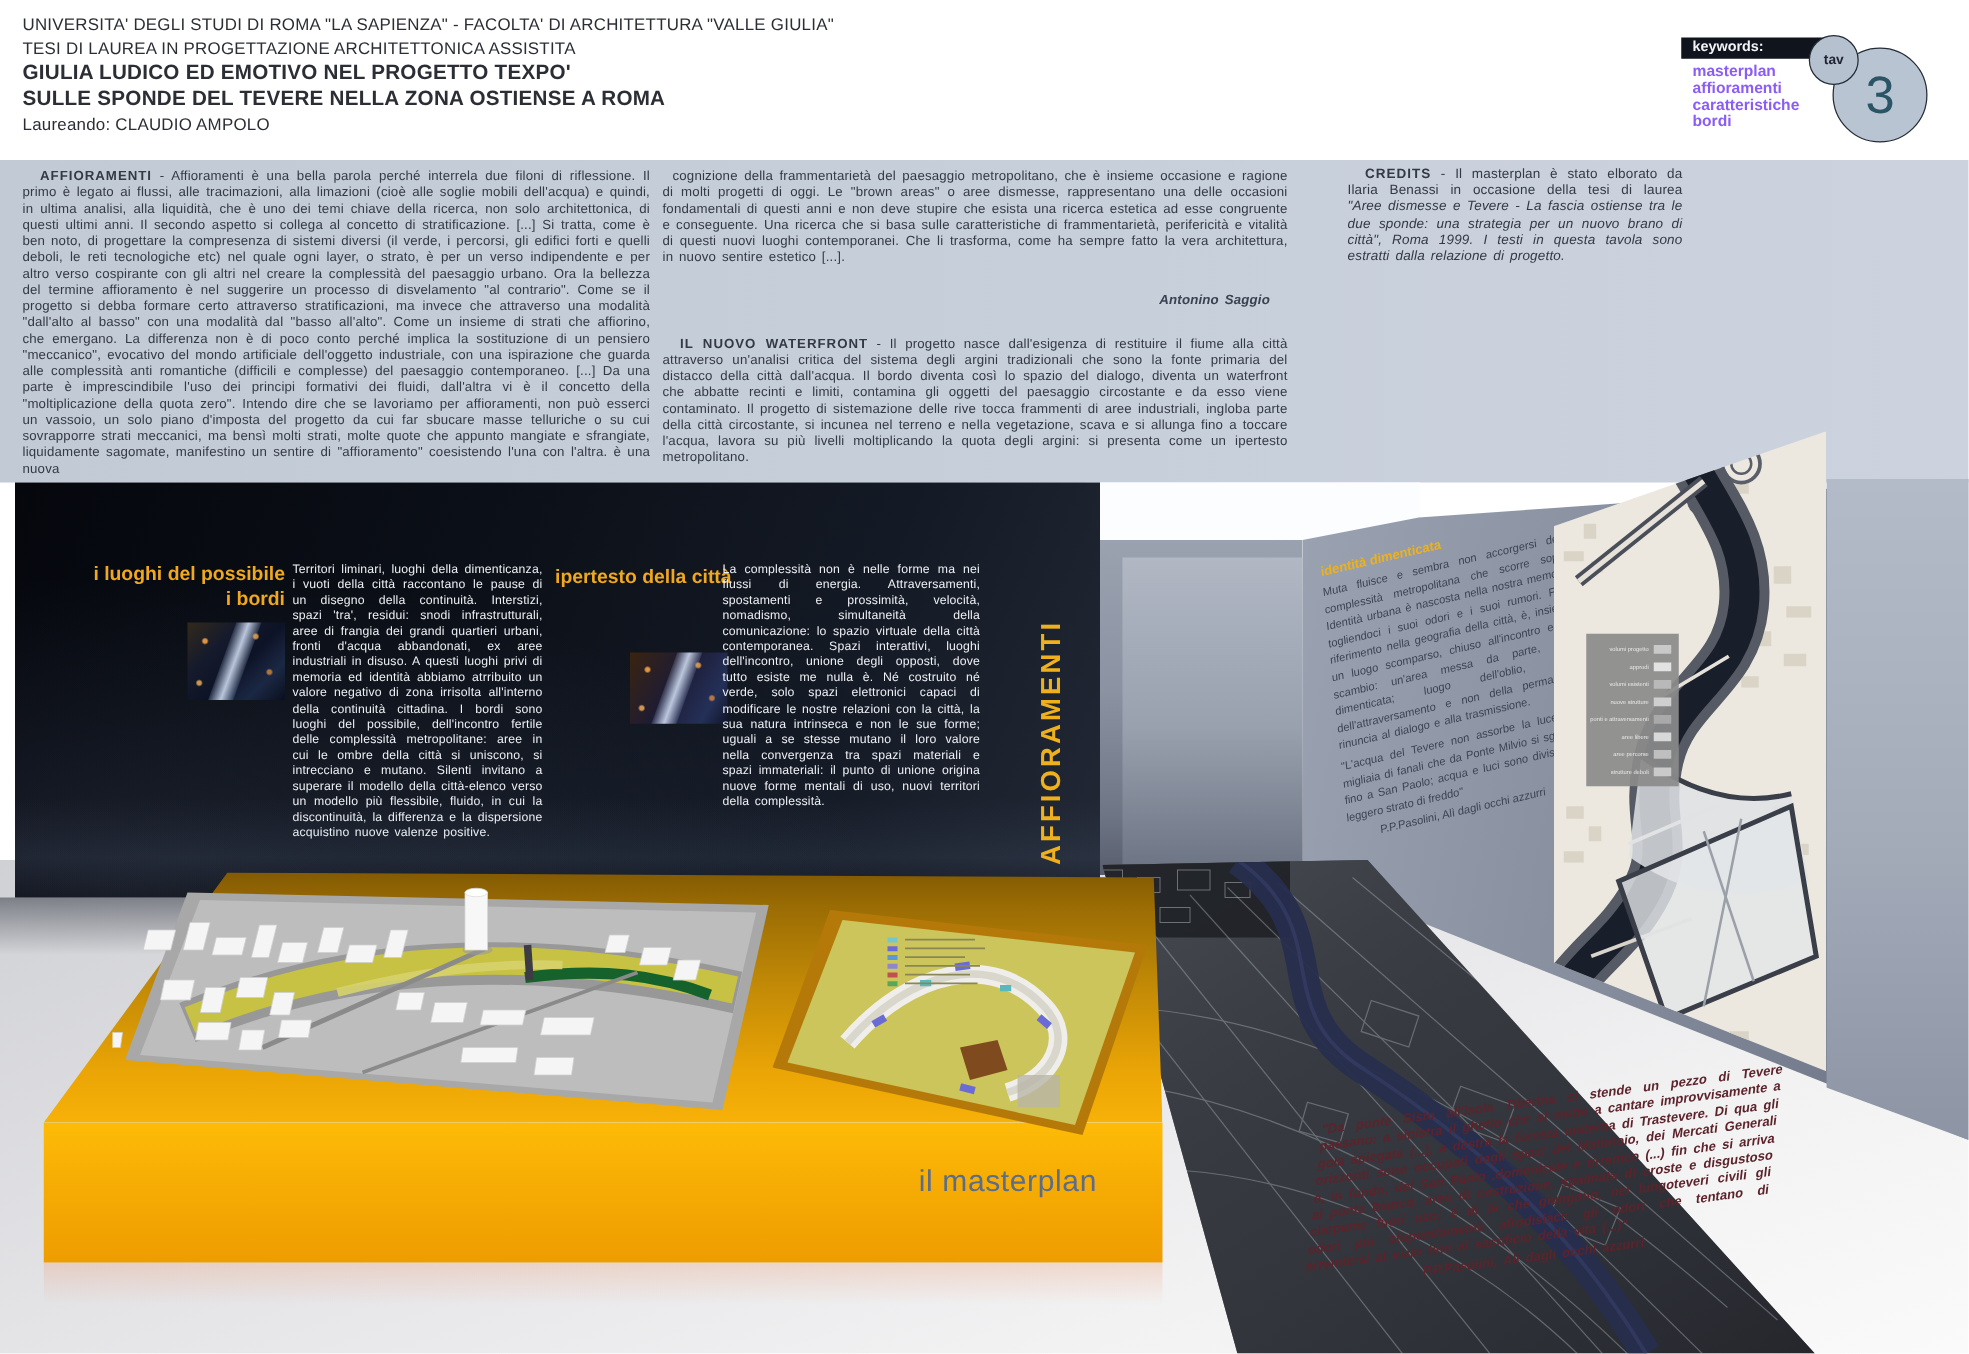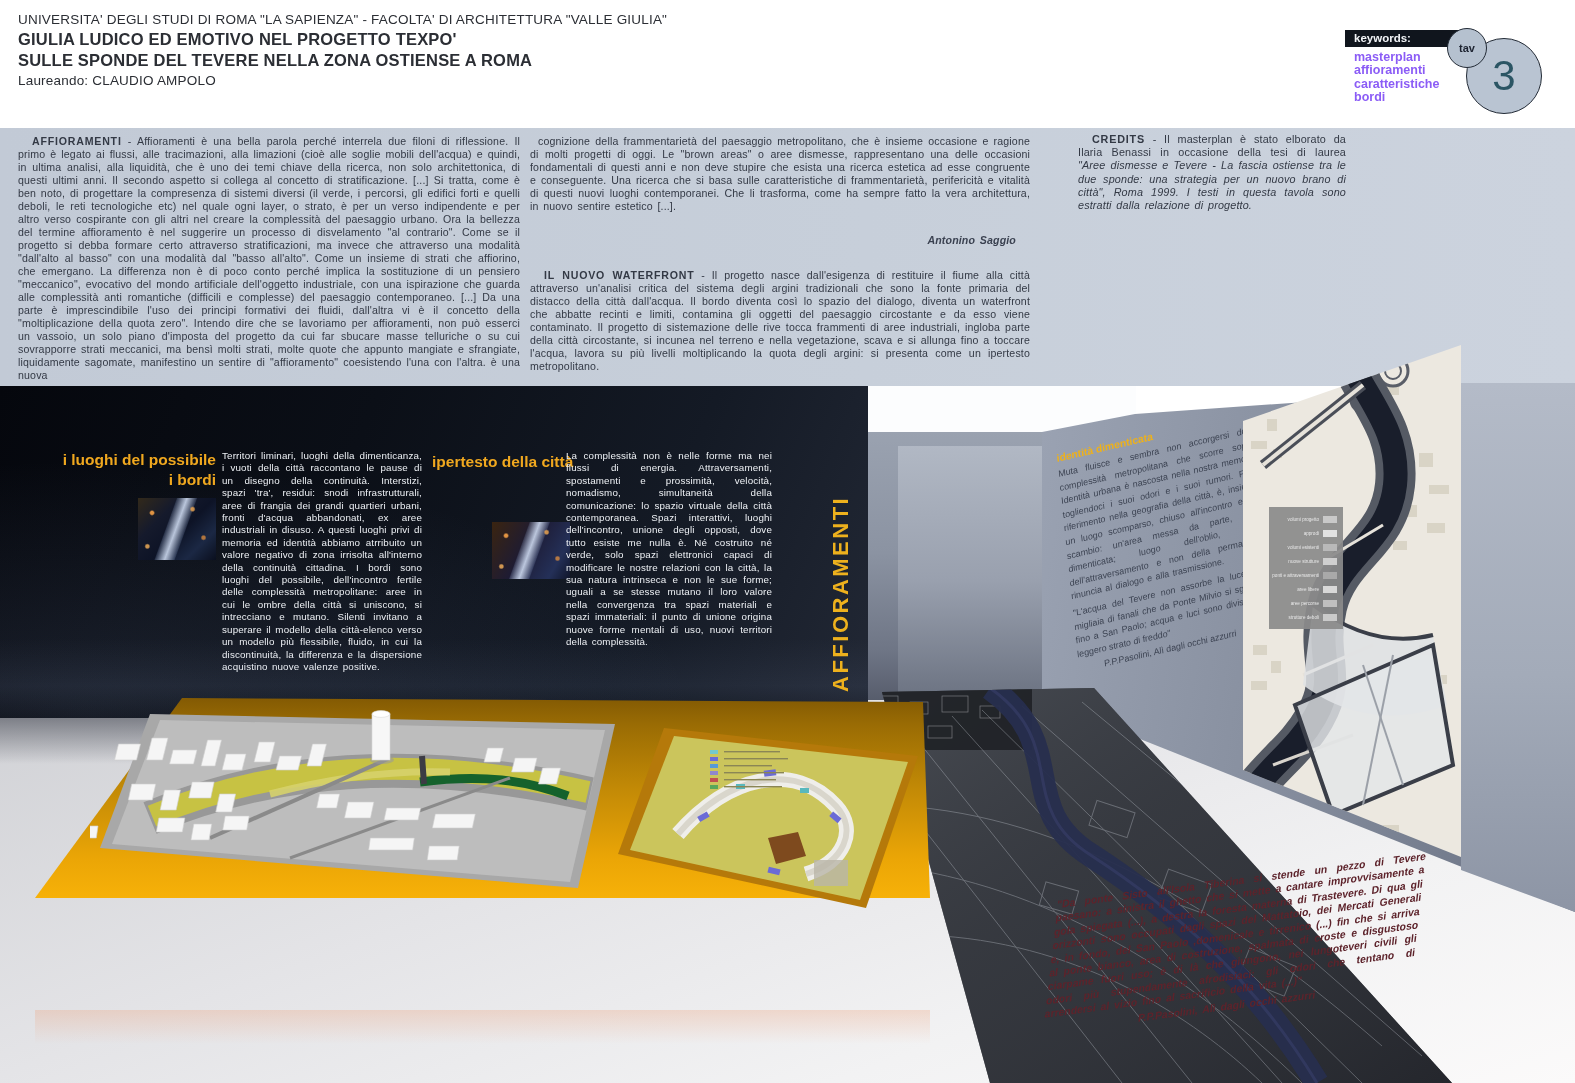--- a/index.html
+++ b/index.html
@@ -42,21 +42,21 @@
               background:linear-gradient(180deg,#b1b8c4 0%,#99a0ae 55%,#6e7584 100%);}
   .right-wall{position:absolute;left:1042px;top:340px;width:533px;height:572px;z-index:2;
               background:linear-gradient(100deg,#9ba3b3 0%,#8890a0 45%,#757d8e 78%,#6a7184 100%);
               clip-path:polygon(0 92px,93px 74px,533px 43px,533px 572px,0 360px);}
   .wall-light{position:absolute;left:1461px;top:383px;width:114px;height:530px;z-index:3;
               background:linear-gradient(180deg,#b4bbc8 0%,#a3abb9 55%,#8d95a5 100%);
               clip-path:polygon(0 0,114px 0,114px 529px,0 487px);}
   .panel-shadow{position:absolute;left:0;top:718px;width:868px;height:46px;z-index:2;
                 background:linear-gradient(180deg,rgba(40,44,56,.5),rgba(40,44,56,0));}
   
-  .dark-panel{position:absolute;left:0;top:386px;width:868px;height:332px;z-index:5;
+  .dark-panel{position:absolute;left:12px;top:386px;width:868px;height:332px;z-index:5;
      background:linear-gradient(112deg,#05070d 0%,#0b0f17 38%,#141a25 72%,#222835 100%);}
   .dark-panel::before{content:"";position:absolute;inset:0;
      background:radial-gradient(ellipse at 10% 100%,rgba(130,150,190,.16),transparent 55%);}
   .dark-panel::after{content:"";position:absolute;left:0;right:0;bottom:0;height:80px;
      background:linear-gradient(180deg,rgba(140,160,200,0),rgba(140,160,200,.08) 60%,rgba(0,0,0,.15) 100%);}
   .dp-title{position:absolute;color:#f0a81f;font-weight:bold;font-size:15.5px;line-height:20px;}
   .dp-t1{left:58px;top:64px;width:158px;text-align:right;}
   .dp-t2{left:432px;top:66px;white-space:nowrap;}
   .dp-body{position:absolute;color:#eef1f5;font-size:9.8px;line-height:12.4px;text-align:justify;
            word-spacing:1.4px;letter-spacing:.15px;}
@@ -115,20 +115,21 @@
             text-align:justify;word-spacing:2px;}
   .pas-attr{margin-top:2px;padding-left:96px;text-align:left;}
 </style>
 </head>
 <body>
 
 <div class="board">
 
   <div class="hdr">
     <div class="h-s">UNIVERSITA' DEGLI STUDI DI ROMA "LA SAPIENZA" - FACOLTA' DI ARCHITETTURA "VALLE GIULIA"</div>
+    <div class="h-s">TESI DI LAUREA IN PROGETTAZIONE ARCHITETTONICA ASSISTITA</div>
     <div class="h-b">GIULIA LUDICO ED EMOTIVO NEL PROGETTO TEXPO'</div>
     <div class="h-b">SULLE SPONDE DEL TEVERE NELLA ZONA OSTIENSE A ROMA</div>
     <div class="h-s">Laureando: CLAUDIO AMPOLO</div>
   </div>
 
   <div class="kw-bar">keywords:</div>
   <div class="kw-list">
     <div>masterplan</div>
     <div>affioramenti</div>
     <div>caratteristiche</div>
@@ -290,20 +291,23 @@
         <rect x="300" y="190" width="46" height="30" transform="rotate(20 323 205)"></rect>
         <rect x="380" y="270" width="50" height="32" transform="rotate(22 405 286)"></rect>
         <rect x="180" y="200" width="34" height="24" transform="rotate(16 197 212)"></rect>
       </g>
       <path d="M128 2 C 210 60 150 120 230 170 C 310 222 390 290 455 397" stroke="#272e4e" stroke-width="24" fill="none" opacity="0.95"></path>
       <path d="M128 2 C 210 60 150 120 230 170 C 310 222 390 290 455 397" stroke="#39406a" stroke-width="3" fill="none" opacity="0.6"></path>
     </svg>
   </div>
 
   <div class="plat-top"></div>
+  <div class="plat-front">
+    <div class="plat-label">il masterplan</div>
+  </div>
   <div class="plat-reflect"></div>
 
   <svg class="model-svg" width="570" height="200" viewBox="0 0 570 200">
     <polygon points="60,16 525,26 488,190 10,150" fill="#a8a8a8"></polygon>
     <polygon points="70,22 515,32 480,184 22,146" fill="#bdbdbd"></polygon>
     <path d="M60 120 C 180 70 320 56 500 96" stroke="#8f8f8f" stroke-width="34" fill="none" opacity="0.8"></path>
     <path d="M62 118 C 182 68 322 54 498 94" stroke="#c7c243" stroke-width="22" fill="none"></path>
     <path d="M330 84 C 392 76 436 82 478 98" stroke="#15622c" stroke-width="9" fill="none"></path>
     <path d="M180 96 C 240 80 300 72 360 74" stroke="#d6d16b" stroke-width="7" fill="none" opacity="0.9"></path>
     <path d="M120 140 L300 60" stroke="#8a8a8a" stroke-width="4"></path>

